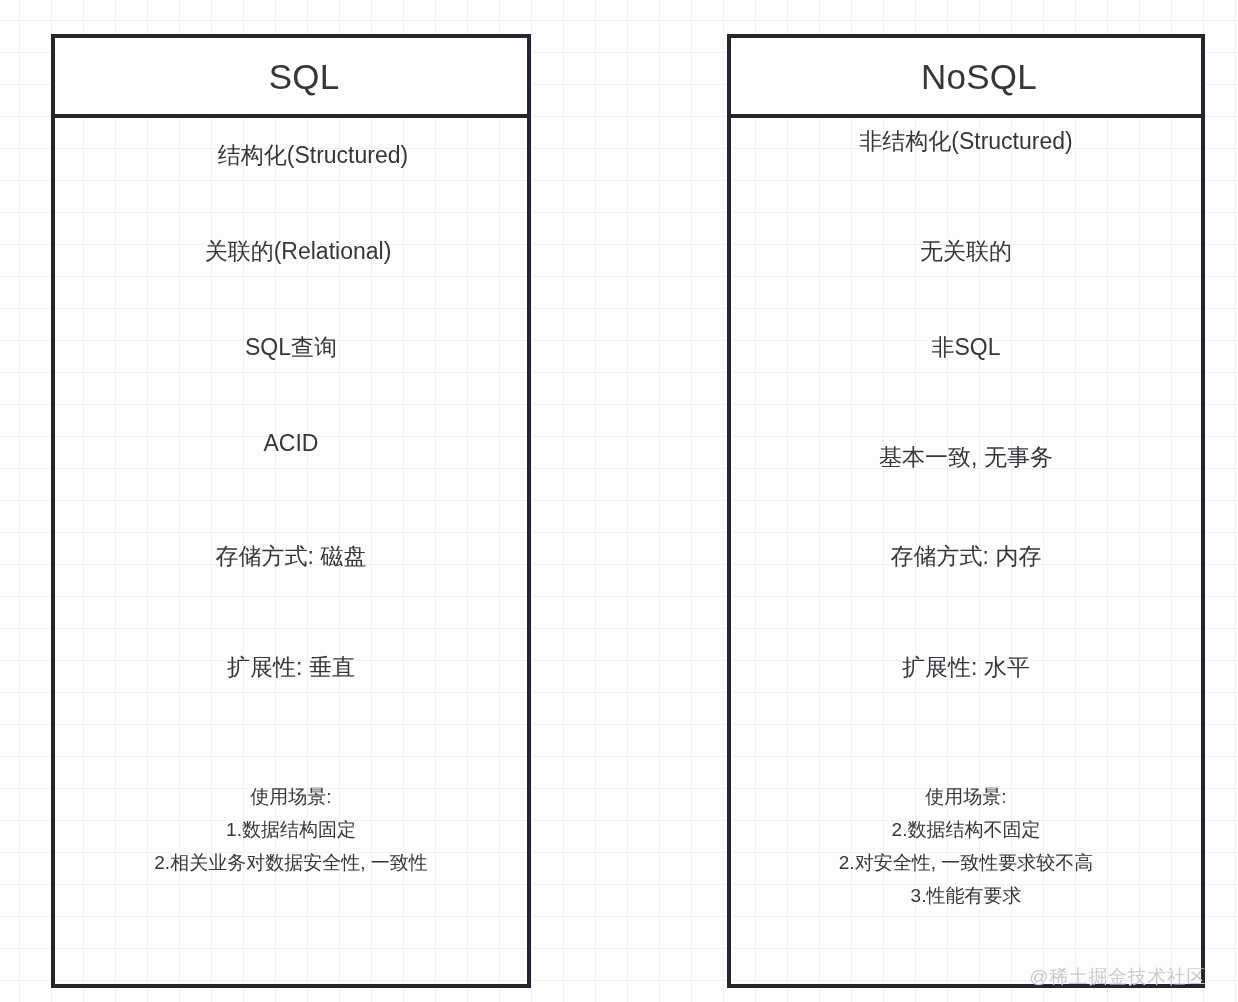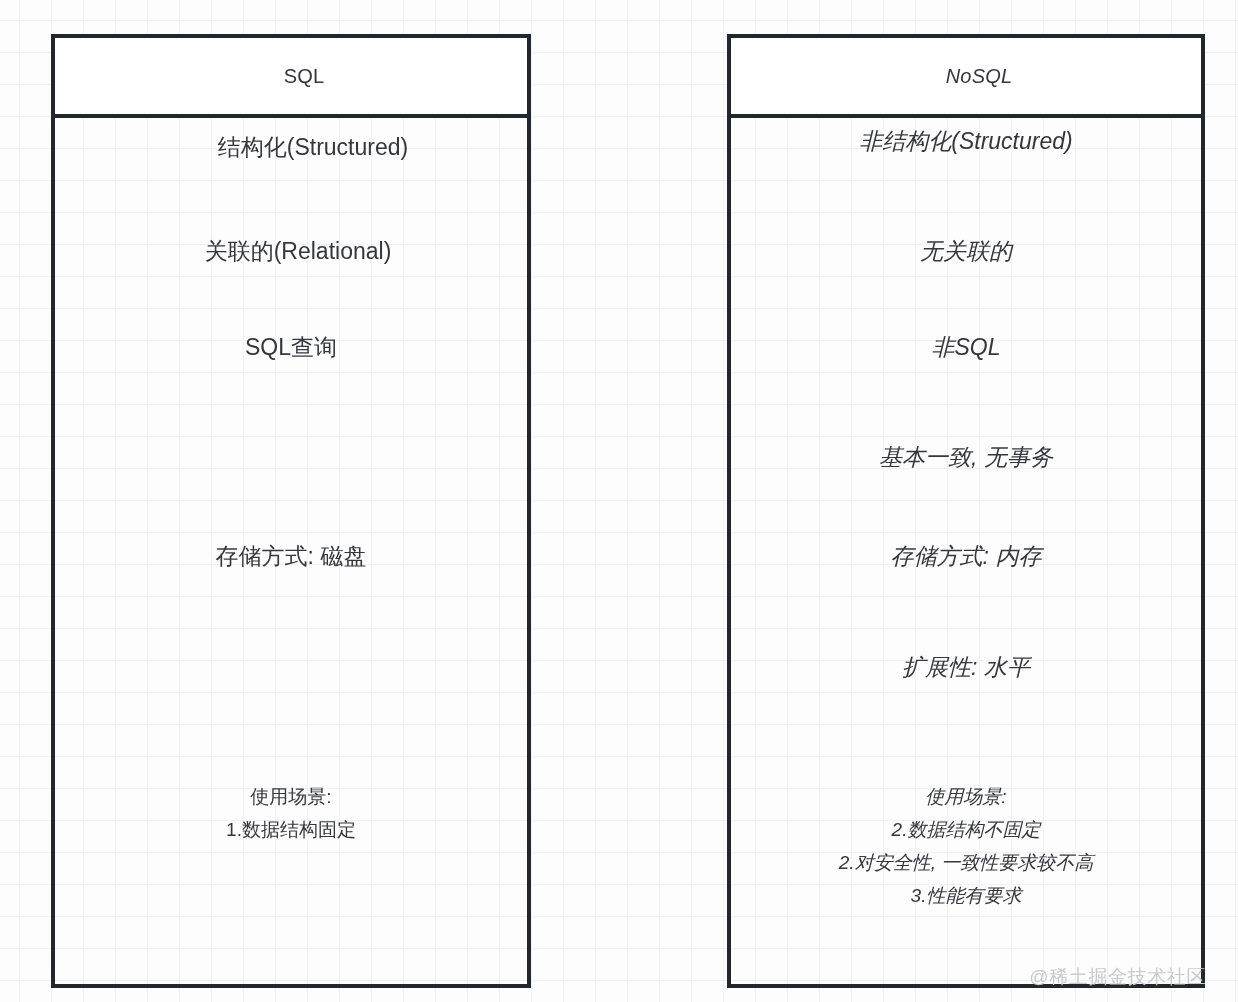--- a/index.html
+++ b/index.html
@@ -41,21 +41,21 @@
     height: 80px;
     border-bottom: 4px solid #24262d;
     box-sizing: border-box;
     display: flex;
     align-items: center;
     justify-content: center;
     background: #fefefe;
   }
 
   .card-header-title {
-    font-size: 20px;
+    font-size: 35px;
     color: #35373b;
     letter-spacing: 0.2px;
     line-height: 1;
     margin-left: 26px;
   }
 
   .card-body {
     position: absolute;
     left: 0;
     right: 0;
@@ -81,30 +81,30 @@
     text-align: center;
     font-size: 19px;
     color: #35373b;
     line-height: 33px;
   }
 
   .usecase-line { display: block; white-space: nowrap; }
 
   
   #card-sql { left: 51px; top: 34px; width: 480px; height: 954px; }
-  #card-sql .r0 { top: 16px; margin-left: 44px; }
+  #card-sql .r0 { top: 24px; margin-left: 44px; }
   #card-sql .r1 { top: 120px; margin-left: 14px; }
   #card-sql .r2 { top: 216px; }
   #card-sql .r3 { top: 312px; }
   #card-sql .r4 { top: 425px; }
   #card-sql .r5 { top: 536px; }
   #card-sql .uc  { top: 662px; }
 
   
-  #card-nosql { left: 727px; top: 34px; width: 478px; height: 954px; font-style: italic; }
+  #card-nosql { left: 727px; top: 34px; width: 478px; height: 954px; }
   #card-nosql .r0 { top: 10px; }
   #card-nosql .r1 { top: 120px; }
   #card-nosql .r2 { top: 216px; }
   #card-nosql .r3 { top: 326px; }
   #card-nosql .r4 { top: 425px; }
   #card-nosql .r5 { top: 536px; }
   #card-nosql .uc  { top: 662px; }
 
   #watermark {
     position: absolute;
@@ -122,24 +122,27 @@
 <div id="canvas">
 
   <div class="card" id="card-sql">
     <div class="card-header">
       <div class="card-header-title">SQL</div>
     </div>
     <div class="card-body">
       <div class="row r0">结构化(Structured)</div>
       <div class="row r1">关联的(Relational)</div>
       <div class="row r2">SQL查询</div>
+      <div class="row r3">ACID</div>
       <div class="row r4">存储方式: 磁盘</div>
+      <div class="row r5">扩展性: 垂直</div>
       <div class="usecase uc">
         <span class="usecase-line">使用场景:</span>
         <span class="usecase-line">1.数据结构固定</span>
+        <span class="usecase-line">2.相关业务对数据安全性, 一致性</span>
       </div>
     </div>
   </div>
 
   <div class="card" id="card-nosql">
     <div class="card-header">
       <div class="card-header-title">NoSQL</div>
     </div>
     <div class="card-body">
       <div class="row r0">非结构化(Structured)</div>

